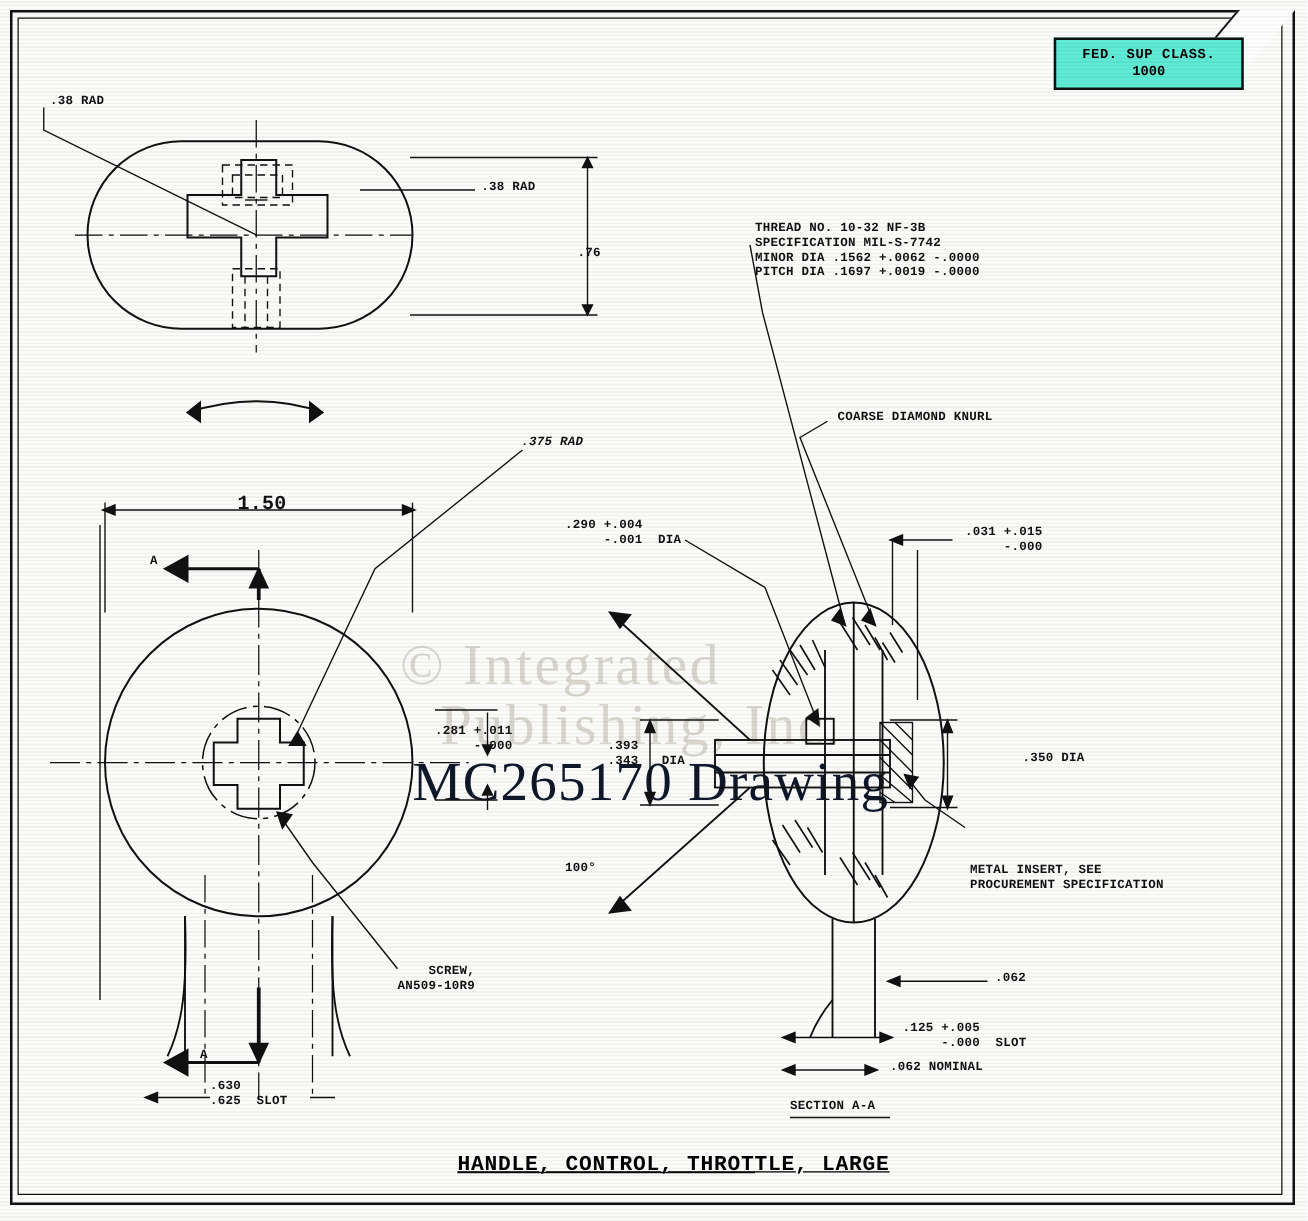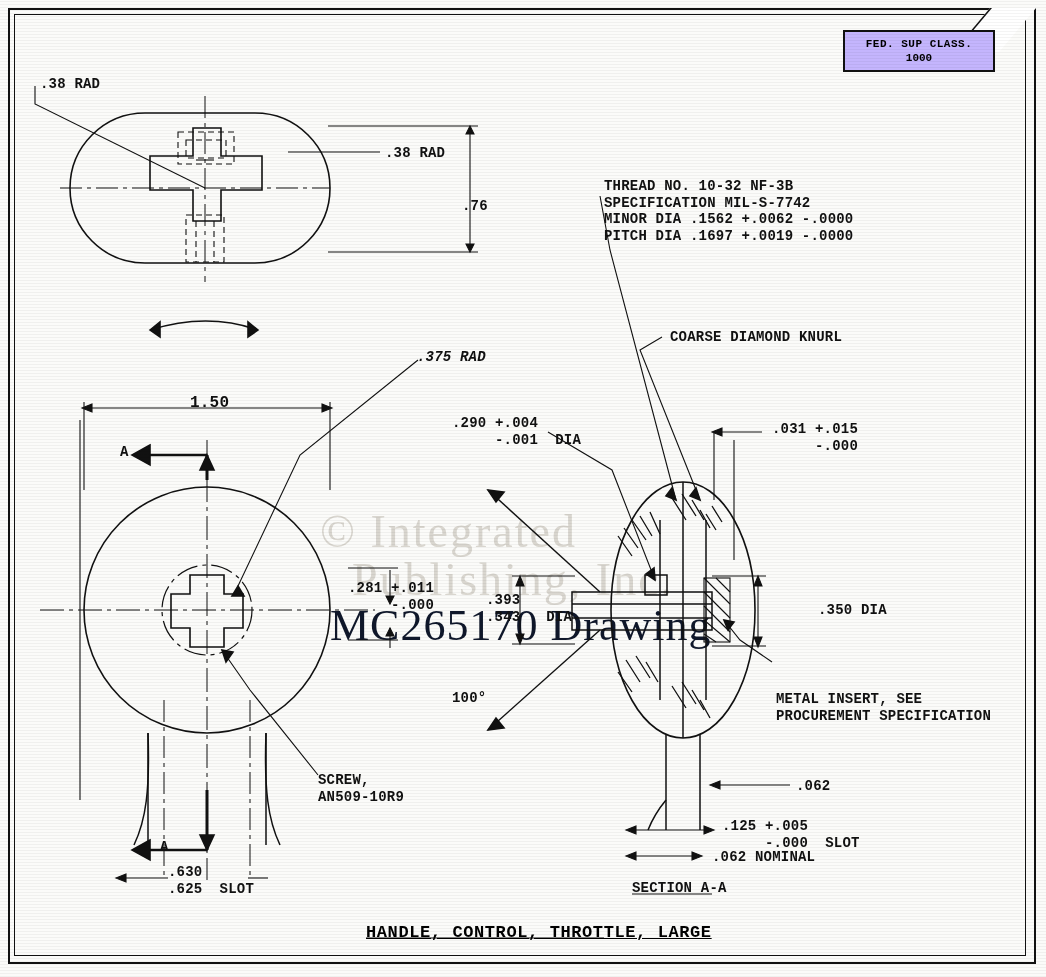--- a/index.html
+++ b/index.html
@@ -2,25 +2,25 @@
 <html><head>
 <meta charset="utf-8">
 <style>
   html,body{margin:0;padding:0;background:#ffffff;}
   body{width:1046px;height:977px;overflow:hidden;font-family:"Liberation Sans",sans-serif;}
   #sheet{position:relative;width:1046px;height:977px;background:#fbfbf9;}
   .border-outer{position:absolute;left:8px;top:8px;width:1024px;height:952px;border:2px solid #111;}
   .border-inner{position:absolute;left:14px;top:14px;width:1010px;height:940px;border:1px solid #111;}
   .corner-cut{position:absolute;right:10px;top:8px;width:44px;height:44px;background:#ffffff;
               border-left:2px solid #111;transform:skewX(-40deg);transform-origin:top left;}
-  .fsc-box{position:absolute;left:843px;top:30px;width:148px;height:38px;border:2px solid #111;background:#c4b5fd;
+  .fsc-box{position:absolute;left:843px;top:30px;width:148px;height:38px;border:2px solid #111;background:#5eead4;
            display:flex;flex-direction:column;align-items:center;justify-content:center;}
   .fsc-box .l1{font-size:11px;letter-spacing:.5px;font-family:"Liberation Mono",monospace;font-weight:bold;}
   .fsc-box .l2{font-size:11px;font-family:"Liberation Mono",monospace;font-weight:bold;margin-top:2px;}
-  .lbl{position:absolute;font-family:"Liberation Mono",monospace;font-size:14px;color:#111;
+  .lbl{position:absolute;font-family:"Liberation Mono",monospace;font-size:10px;color:#111;
        white-space:pre;line-height:1.18;letter-spacing:.2px;font-weight:bold;}
   .ttl{position:absolute;font-family:"Liberation Mono",monospace;font-size:17px;font-weight:bold;
        text-decoration:underline;letter-spacing:.6px;}
   svg.draw{position:absolute;left:0;top:0;width:1046px;height:977px;pointer-events:none;}
   .wm{position:absolute;color:#d9d6cf;font-family:"Liberation Serif",serif;font-size:46px;
       letter-spacing:2px;user-select:none;}
   .wm2{position:absolute;color:#0f172a;font-family:"Liberation Serif",serif;font-size:44px;letter-spacing:1px;}
   .noise{position:absolute;left:0;top:0;width:1046px;height:977px;opacity:.045;
      background:repeating-linear-gradient(0deg,#000 0px,#000 1px,transparent 1px,transparent 3px);}
 </style>
@@ -250,21 +250,21 @@
   <div class="lbl" style="left:40px;top:76px;">.38 RAD</div>
   <div class="lbl" style="left:385px;top:145px;">.38 RAD</div>
   <div class="lbl" style="left:462px;top:198px;">.76</div>
 
   <div class="lbl" style="left:190px;top:394px;font-size:16px;">1.50</div>
   <div class="lbl" style="left:417px;top:349px;font-style:italic;">.375 RAD</div>
   <div class="lbl" style="left:348px;top:580px;">.281 +.011
      -.000</div>
   <div class="lbl" style="left:120px;top:444px;">A</div>
   <div class="lbl" style="left:160px;top:839px;">A</div>
-  <div class="lbl" style="left:318px;top:772px;">SCREW,
+  <div class="lbl" style="left:318px;top:772px;text-align:right;">SCREW,
 AN509-10R9</div>
   <div class="lbl" style="left:168px;top:864px;">.630
 .625  SLOT</div>
 
   <div class="lbl" style="left:604px;top:178px;">THREAD NO. 10-32 NF-3B
 SPECIFICATION MIL-S-7742
 MINOR DIA .1562 +.0062 -.0000
 PITCH DIA .1697 +.0019 -.0000</div>
   <div class="lbl" style="left:670px;top:329px;">COARSE DIAMOND KNURL</div>
   <div class="lbl" style="left:452px;top:415px;">.290 +.004

